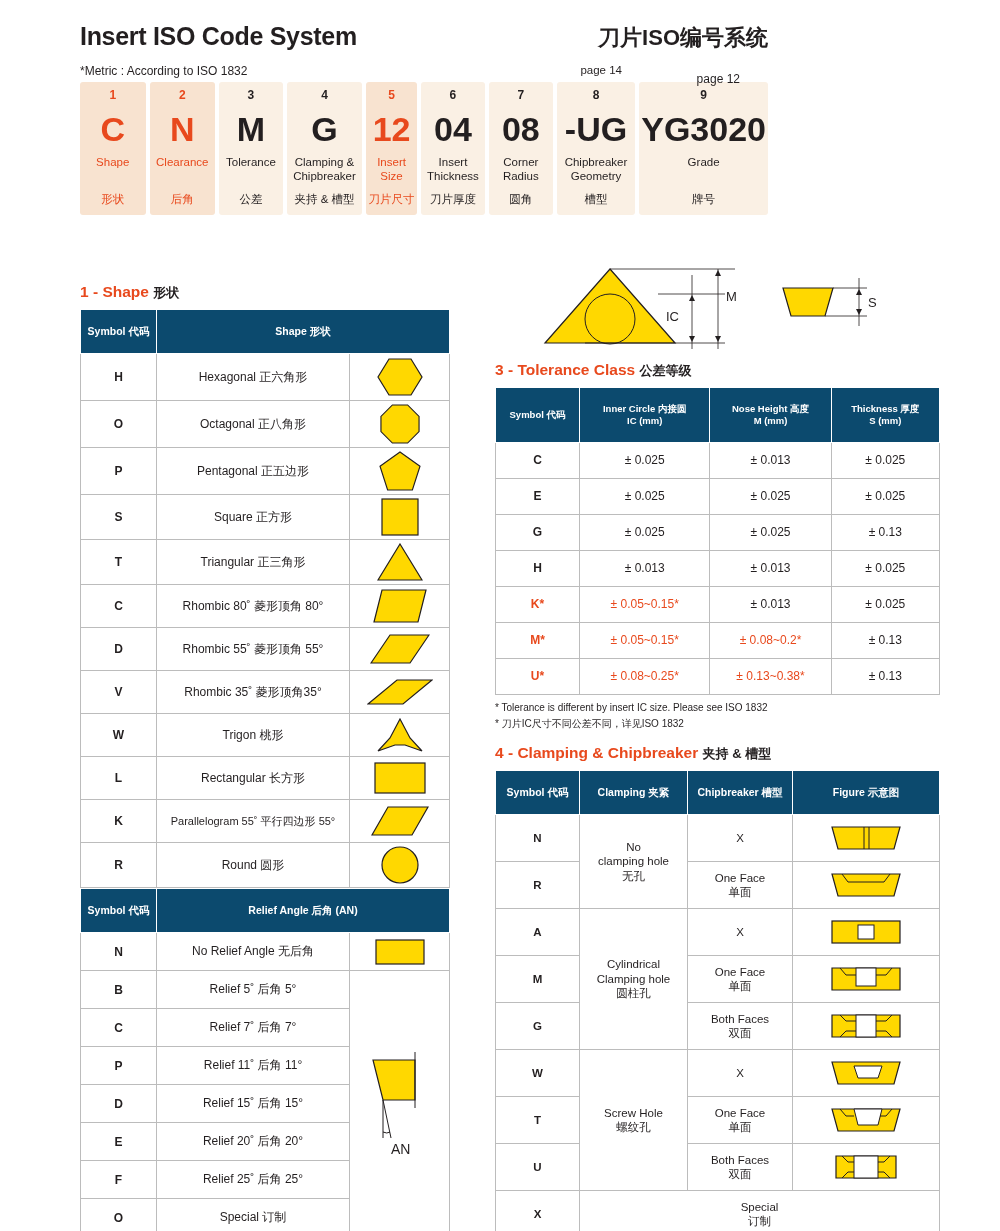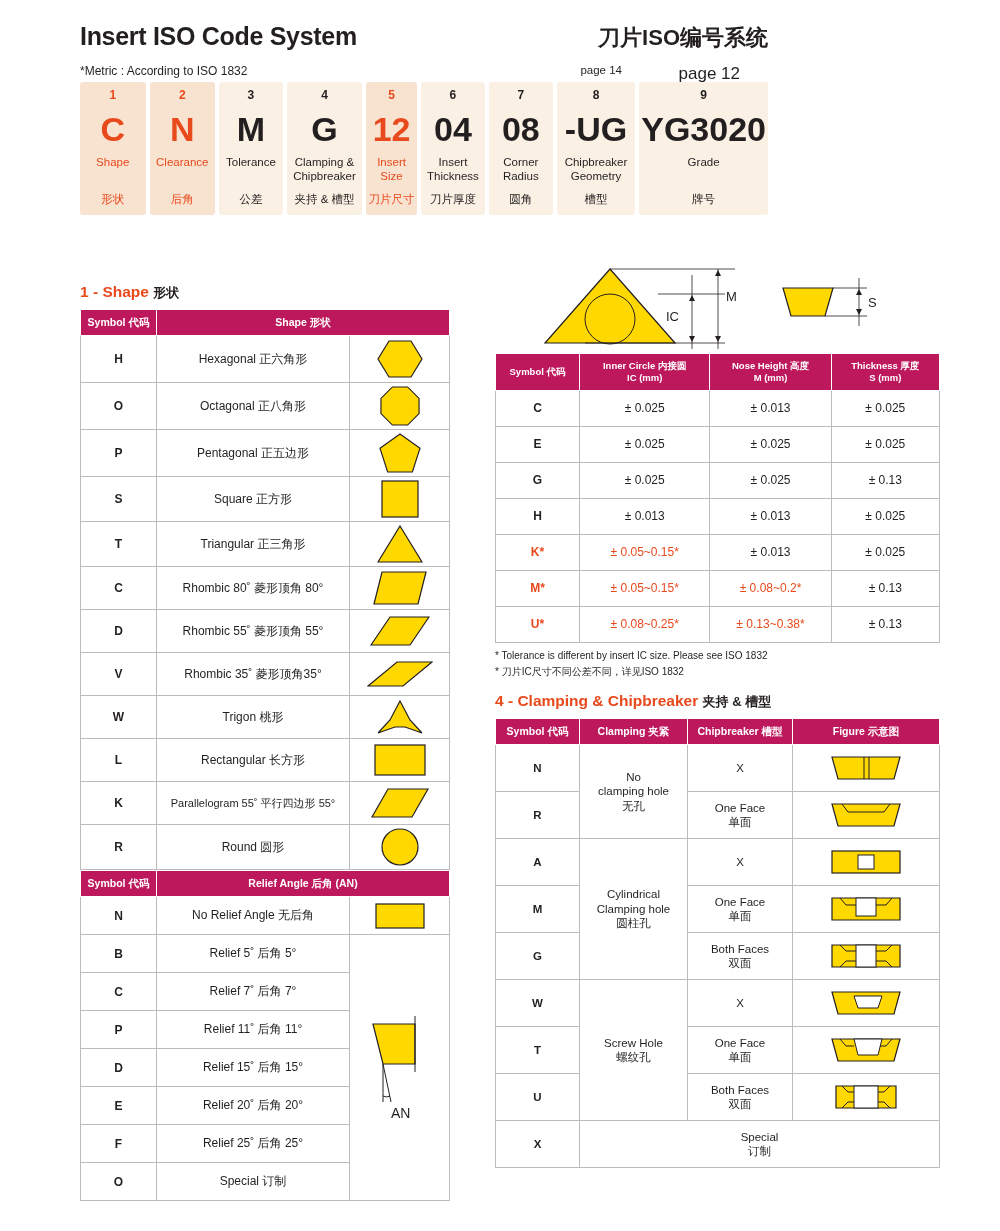--- a/index.html
+++ b/index.html
@@ -34,21 +34,21 @@
   .code-cn { font-size:11.5px; margin-top:6px; }
   .code-col.hl .code-cn { color:#e8491d; }
 
   
   .sec-title { margin:18px 0 7px; font-size:15.5px; font-weight:bold; color:#e8491d; }
   .sec-title .cn { color:#231f20; font-weight:bold; font-size:13px; }
 
   
   table { border-collapse:collapse; }
   .tbl { width:100%; }
-  .tbl th { background:#be185d; color:#fff; font-size:10.5px; font-weight:bold; border:1px solid #ffffff; padding:6px 3px; text-align:center; line-height:1.25;margin-top:15px; }
+  .tbl th { background:#0c4a6e; color:#fff; font-size:10.5px; font-weight:bold; border:1px solid #ffffff; padding:15px 3px; text-align:center; line-height:1.25;margin-top:15px; }
   .tbl td { border:1px solid #bcbcbc; font-size:12px; text-align:center; padding:3px 4px; height:43px; vertical-align:middle; }
   .sym { font-weight:bold; font-size:14px; width:72px; }
   .desc { font-size:12px; }
   .fig { width:100px; padding:0; }
 
   
   .left-col { position:absolute; left:80px; top:265px; width:370px; }
   .right-col { position:absolute; left:495px; top:265px; width:445px; }
 
   .shape-cell { display:flex; align-items:center; justify-content:center; height:100%; }
@@ -78,21 +78,21 @@
 <div class="page">
 
   <div class="header">
     <h1>Insert ISO Code System</h1>
     <div class="cn">刀片ISO编号系统</div>
   </div>
 
   <div style="position:relative;">
     <div class="metric-note">*Metric : According to ISO 1832</div>
     <div style="position:absolute; right:146px; top:0; font-size:11.5px;">page 14</div>
-    <div style="position:absolute; right:28px; top:0; font-size:17px;">page 12</div>
+    <div style="position:absolute; right:28px; top:8px; font-size:12px;">page 12</div>
   </div>
 
   <div class="code-row">
     <div class="code-col hl" style="width:80px;">
       <div class="code-num">1</div>
       <div class="code-letter">C</div>
       <div class="code-en">Shape</div>
       <div class="code-cn">形状</div>
     </div>
     <div class="code-col hl" style="width:80px;">
@@ -377,20 +377,24 @@
         <polygon points="8,18 58,18 50,46 16,46" fill="#ffd800" stroke="#231f20" stroke-width="1.2"></polygon>
         <line x1="58" y1="18" x2="92" y2="18" stroke="#231f20" stroke-width="0.8"></line>
         <line x1="50" y1="46" x2="92" y2="46" stroke="#231f20" stroke-width="0.8"></line>
         <line x1="84" y1="8" x2="84" y2="56" stroke="#231f20" stroke-width="0.8"></line>
         <polygon points="84,19 81,25 87,25" fill="#231f20"></polygon>
         <polygon points="84,45 81,39 87,39" fill="#231f20"></polygon>
         <text x="93" y="37" font-size="13" font-family="Liberation Sans, sans-serif" fill="#231f20">S</text>
       </svg>
     </div>
 
+    <div class="sec-title" style="margin-top:8px;">
+      <span>3 - Tolerance Class</span>
+      <span class="cn">公差等级</span>
+    </div>
 
     <table class="tbl tol">
       <tbody>
           <tr>
         <th style="width:84px;">Symbol 代码</th>
         <th>
           <div>Inner Circle 内接圆</div>
           <div>IC (mm)</div>
         </th>
         <th>

